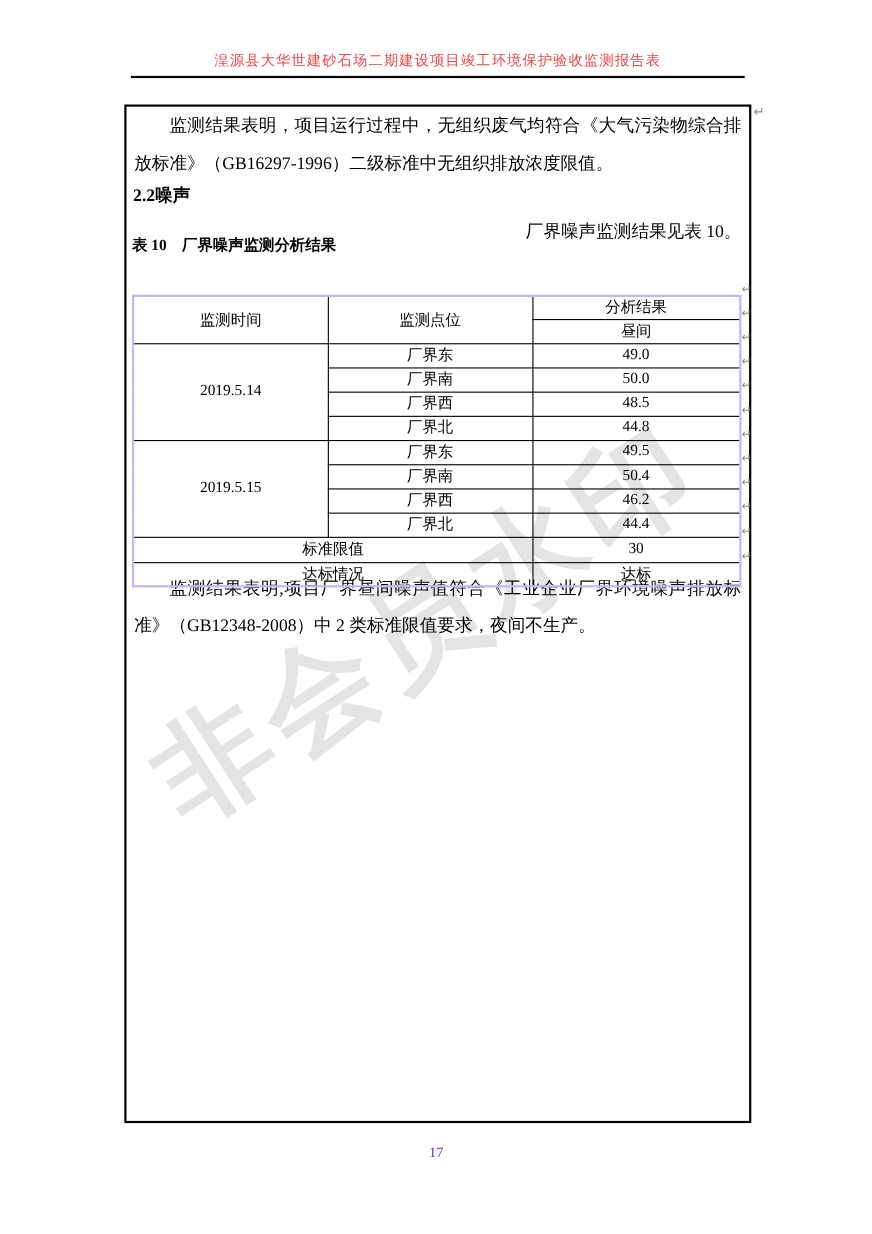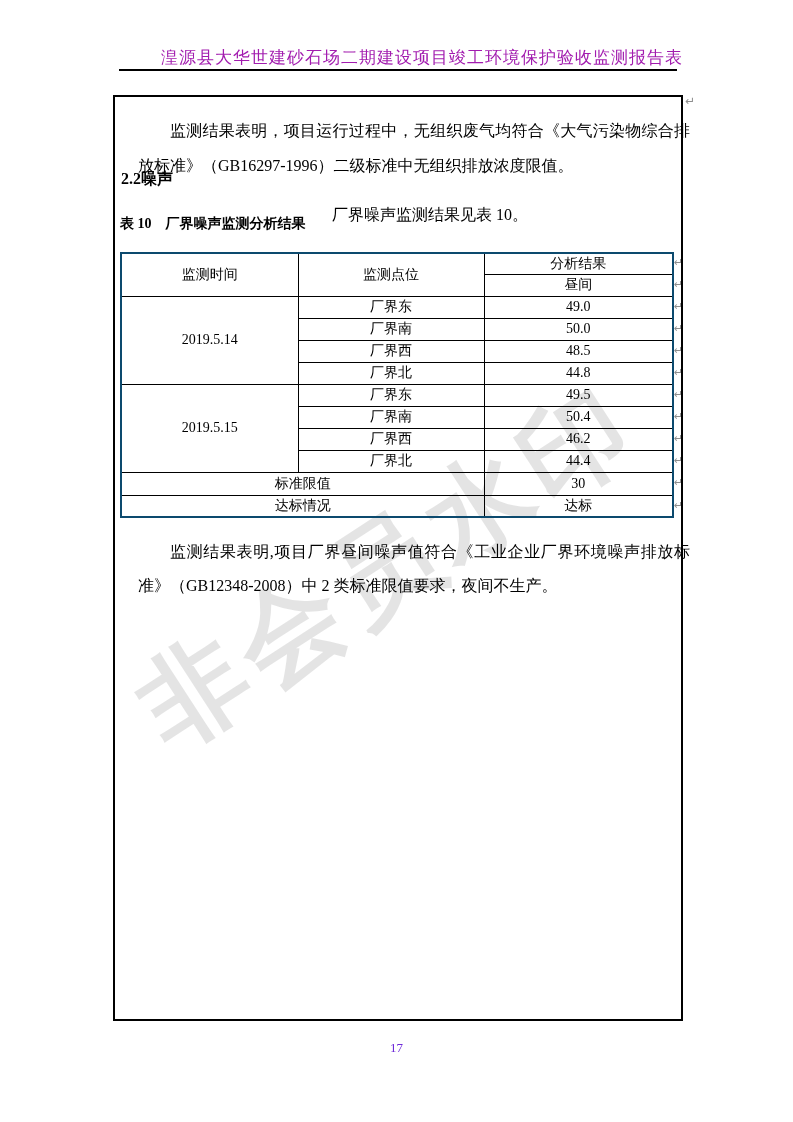--- a/index.html
+++ b/index.html
@@ -6,62 +6,62 @@
   .page{
     position:relative;
     width:793px;height:1122px;
     background:#ffffff;
     font-family:"Liberation Serif","DejaVu Serif",serif;
     color:#000;
     overflow:hidden;
   }
   .doc-header{
     position:absolute;left:113px;top:46px;width:570px;
-    text-align:right;font-size:17px;letter-spacing:1px;color:#a21caf;
+    text-align:center;font-size:13px;letter-spacing:1px;color:#ef4444;
     white-space:nowrap;
   }
   .header-rule{
     position:absolute;left:119px;top:69px;width:558px;height:2px;background:#000;
   }
   .watermark{
     position:absolute;left:388px;top:568px;
     transform:translate(-50%,-50%) rotate(-33deg);
     font-family:"DejaVu Sans","Liberation Sans",sans-serif;
     font-weight:bold;font-size:105px;letter-spacing:8px;
     color:#000;opacity:0.10;white-space:nowrap;z-index:0;
     pointer-events:none;
   }
   .content-box{
     position:absolute;left:113px;top:95px;width:570px;height:926px;
     border:2px solid #000;box-sizing:border-box;z-index:1;
   }
   .para{
-    position:absolute;left:7px;width:552px;margin:16px;
+    position:absolute;left:7px;width:552px;margin:0;
     font-size:16px;line-height:35px;text-indent:2em;text-align:justify;
   }
   .para-air{top:0px;}
   .noise-heading{
     position:absolute;left:6px;top:70px;margin:0;
     font-size:16px;font-weight:bold;line-height:24px;
   }
-  .para-intro{top:84px;text-align:center;}
+  .para-intro{top:96px;text-align:right;}
   .table-title{
     position:absolute;left:5px;top:116px;width:552px;
     text-align:left;font-size:14px;font-weight:bold;line-height:22px;
   }
   .noise-table{
     position:absolute;left:5px;top:155px;width:552px;
     border-collapse:collapse;table-layout:fixed;
     font-size:14px;z-index:1;
   }
   .noise-table td{
     border:1px solid #000;text-align:center;vertical-align:middle;
     padding:0;background:transparent;
   }
-  .noise-table{border:2px solid #0c4a6e;}
+  .noise-table{border:2px solid #c4b5fd;margin-top:16px;}
   .col-time{width:177px;}
   .col-point{width:186px;}
   .col-result{width:189px;}
   .row-h1{height:21px;}
   .row-h2{height:22px;}
   .row-d{height:22px;}
   .row-limit{height:23px;}
   .row-status{height:22px;}
   .mark-col{
     position:absolute;left:559px;top:155px;height:266px;width:14px;

